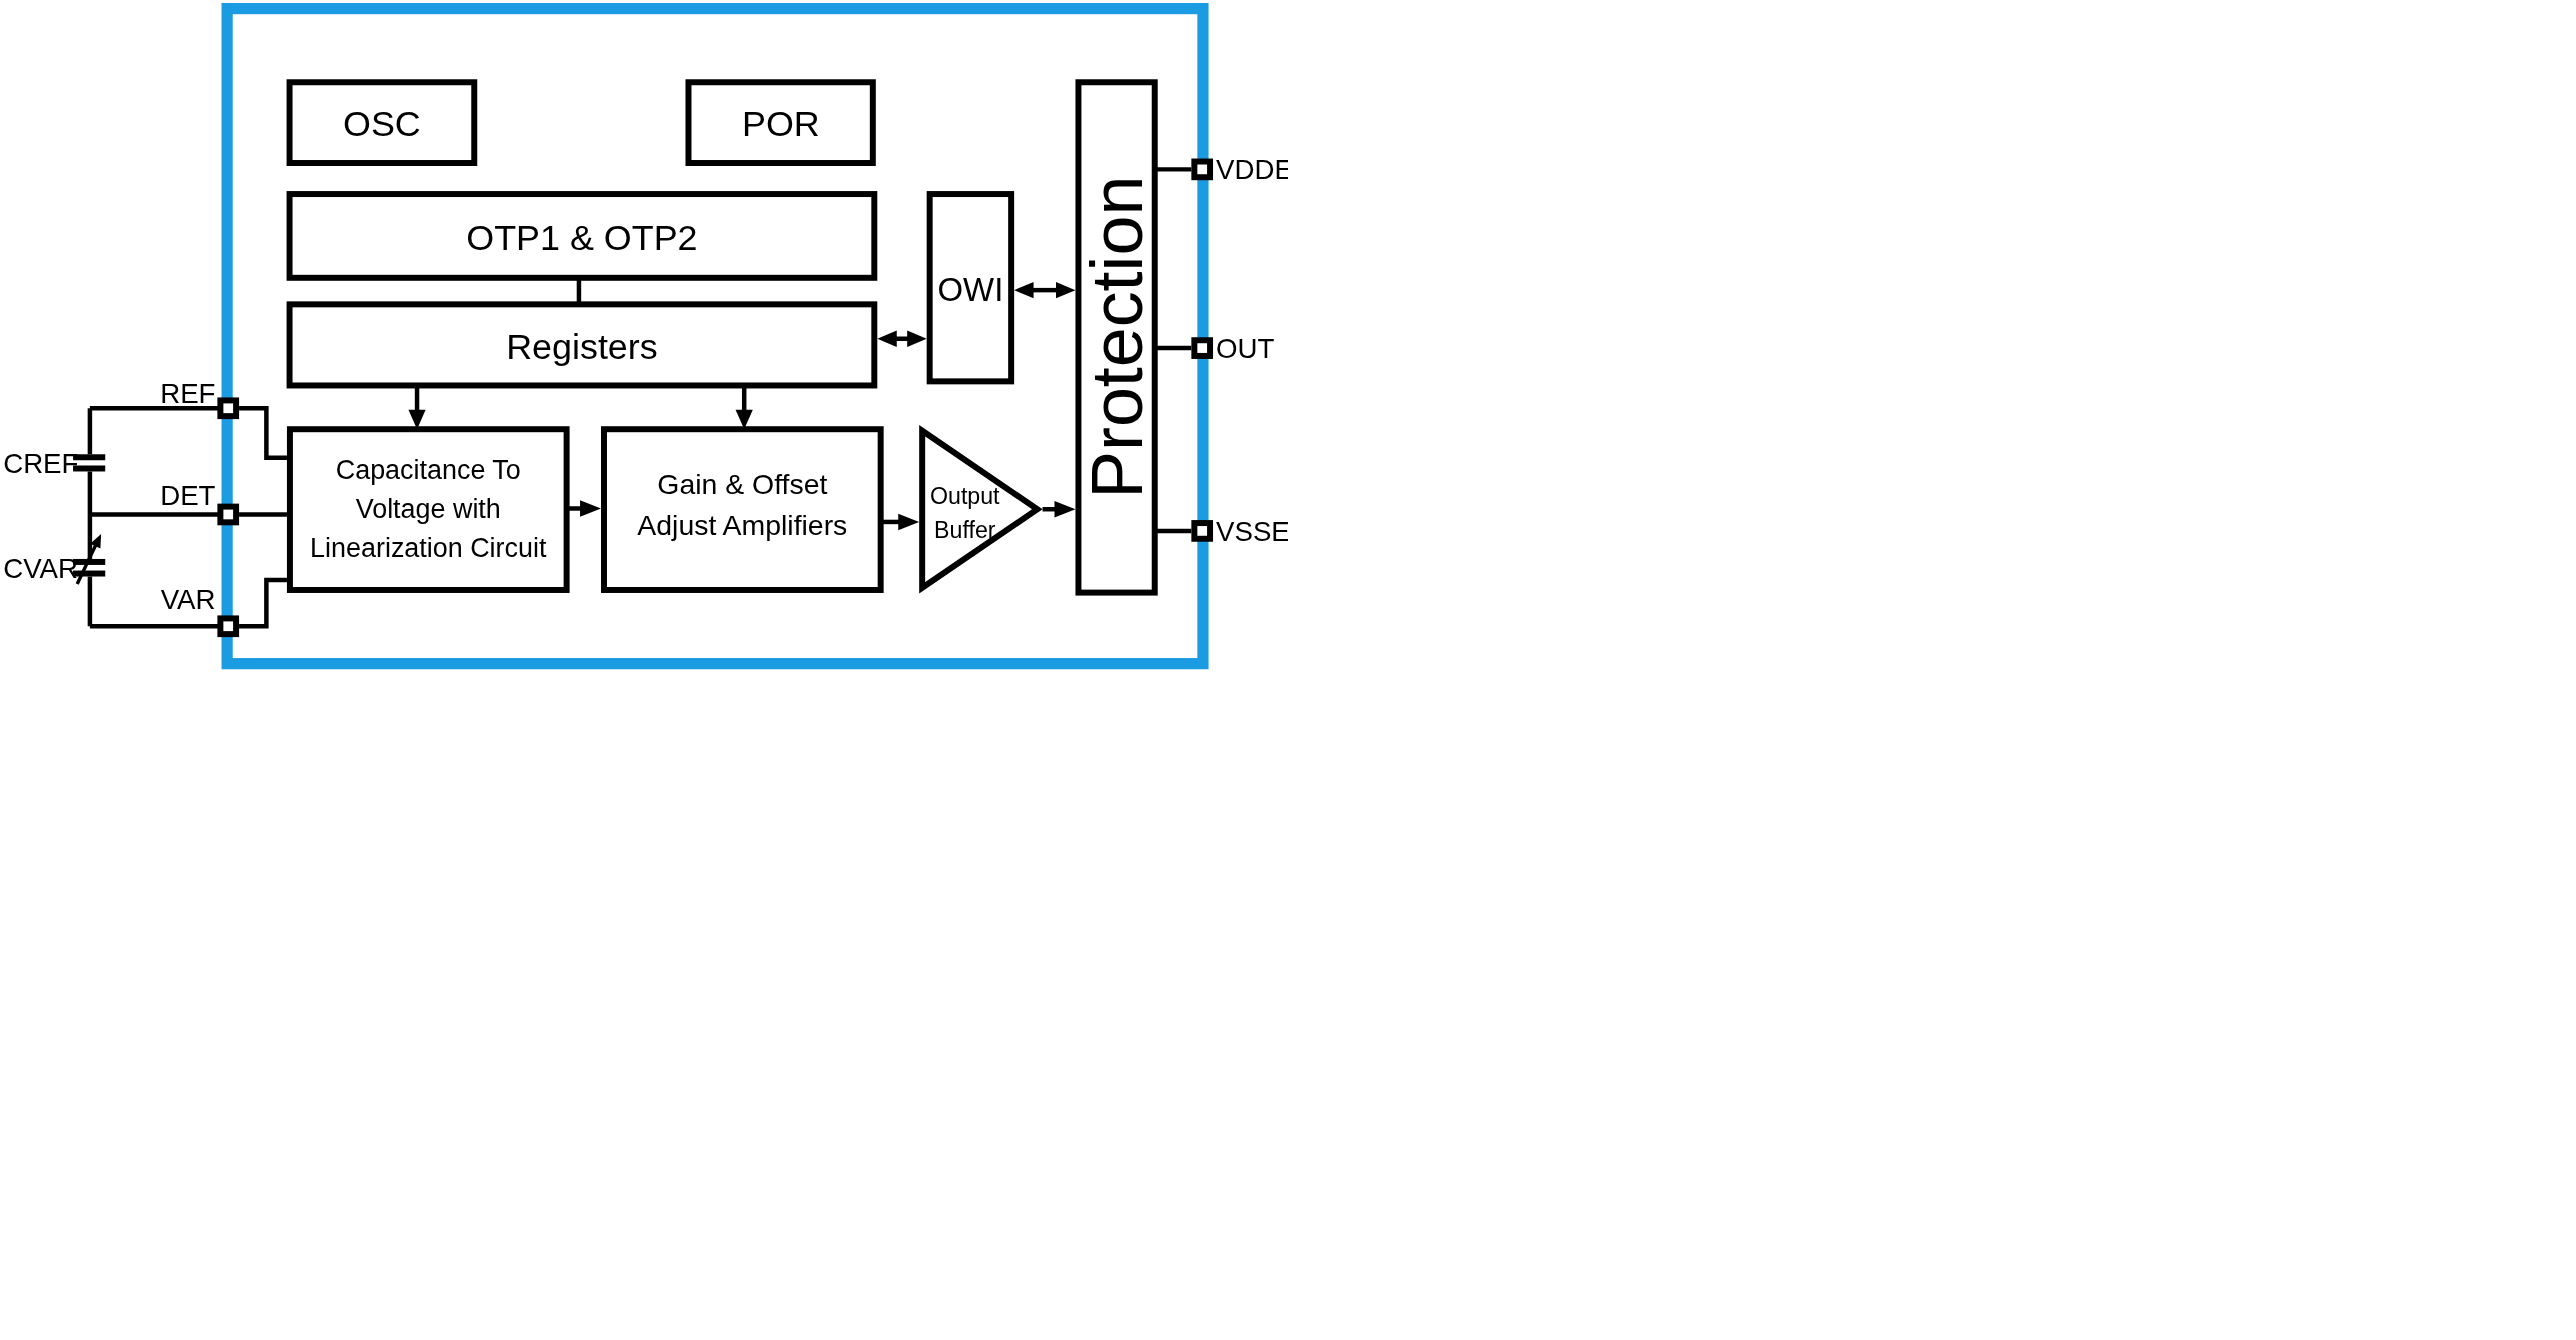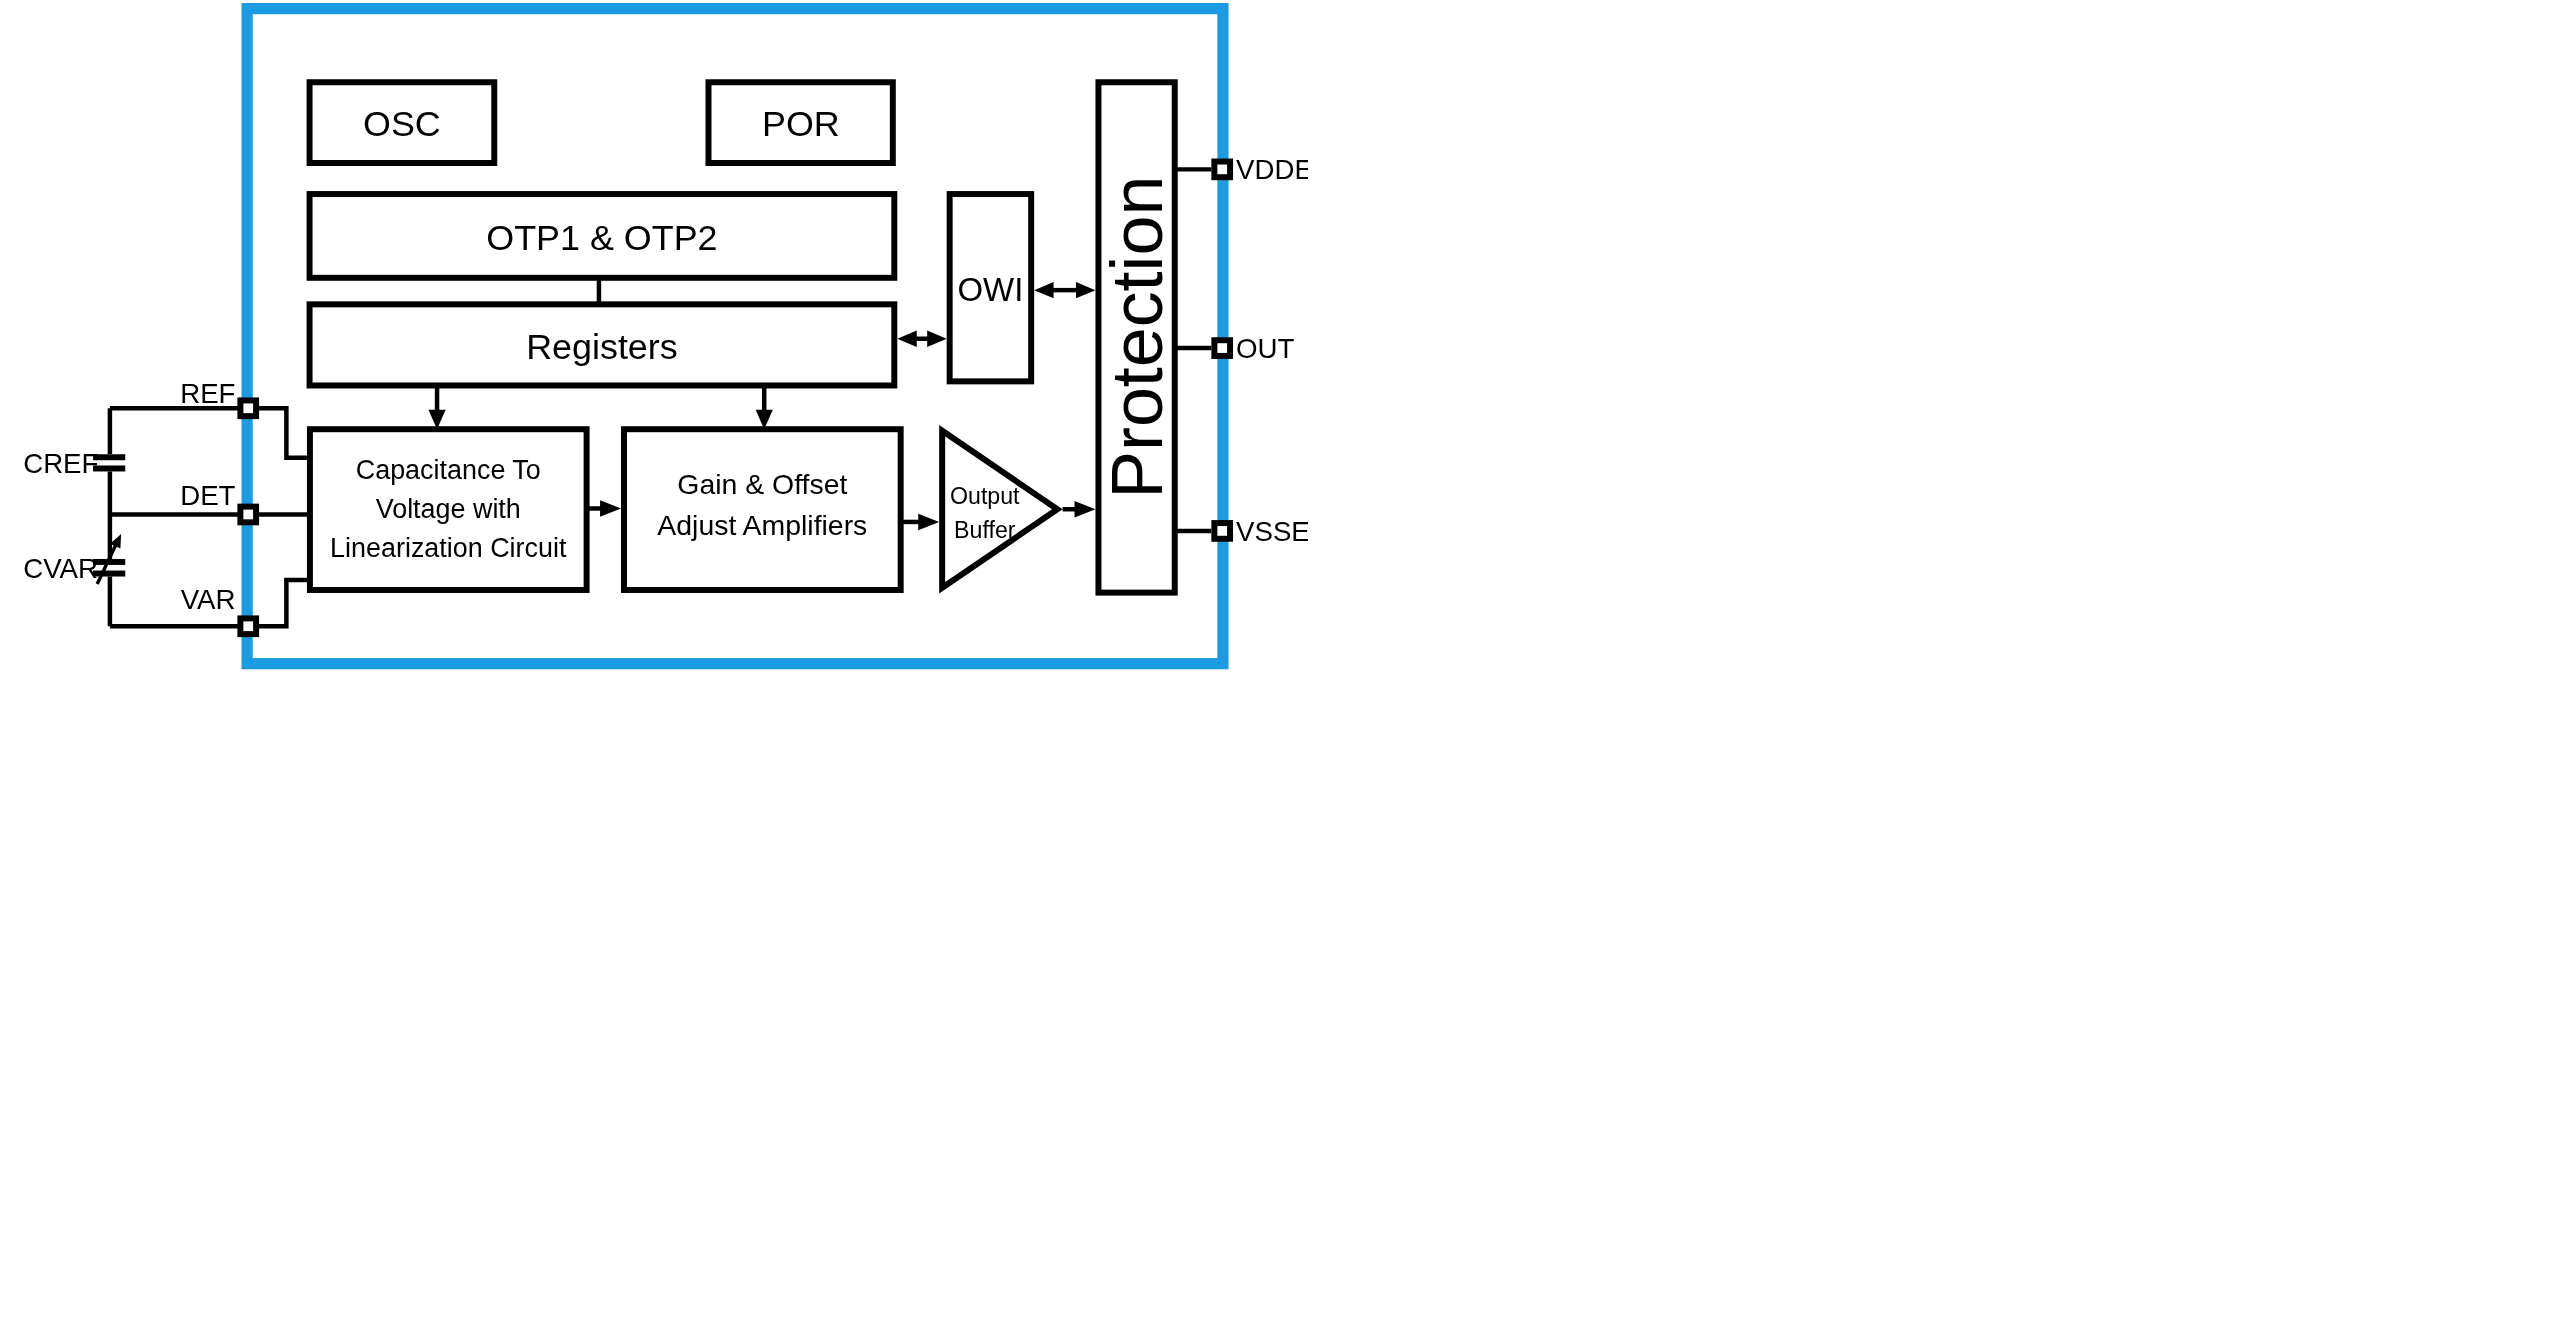--- a/index.html
+++ b/index.html
@@ -1,16 +1,16 @@
 <!DOCTYPE html>
 <html style="font-size:12px"><head>
 <meta charset="utf-8">
 <style>
   html,body{margin:0;padding:0;background:#ffffff;}
-  .stage{width:1288px;height:670px;position:relative;background:#fff;overflow:hidden;padding-left:20px;}
+  .stage{width:1288px;height:670px;position:relative;background:#fff;overflow:hidden;}
   svg{display:block;}
   text{font-family:"Liberation Sans","DejaVu Sans",sans-serif;fill:#000;}
   .blocklabel{font-size:48px;}
   .blocklabel-owi{font-size:44px;}
   .multiline{font-size:36px;}
   .gainline{font-size:38px;}
   .bufline{font-size:31px;}
   .pinlabel{font-size:37px;}
   .protlabel{font-size:96px;}
 </style>

